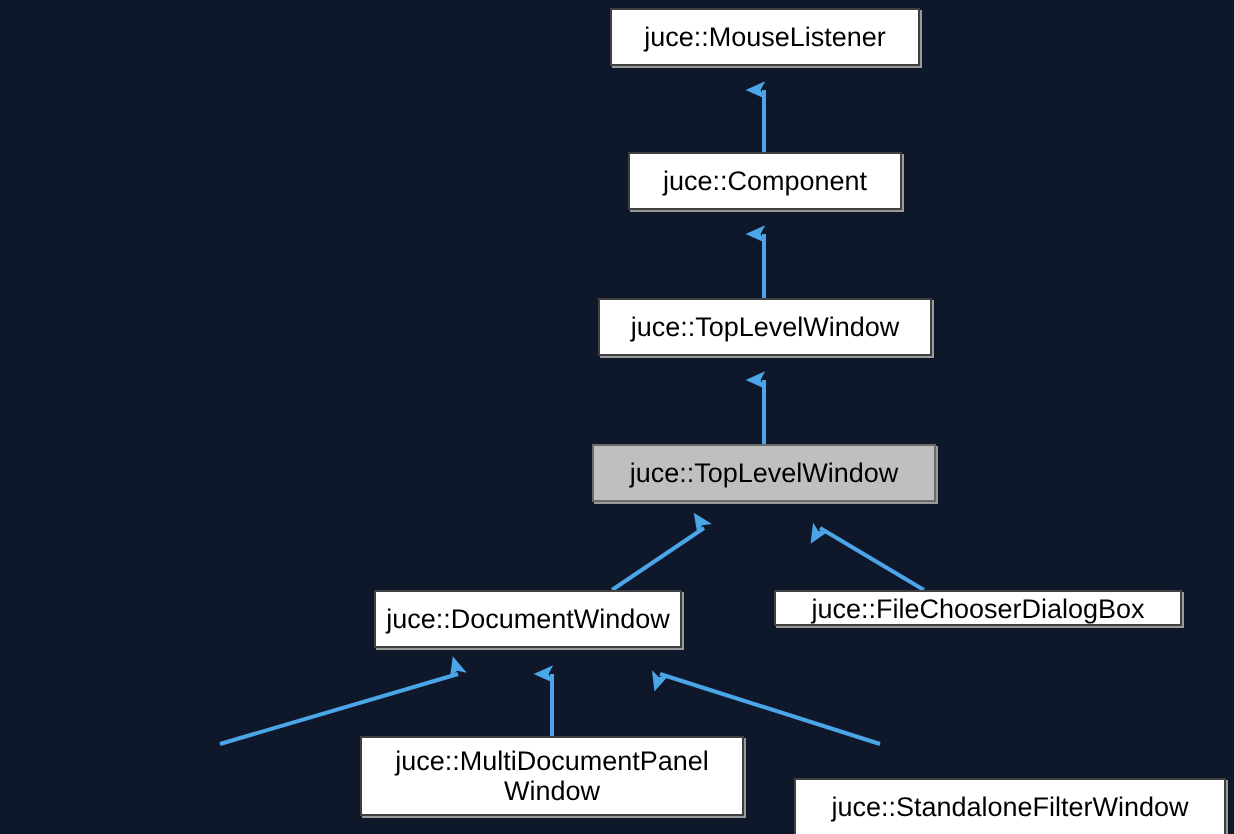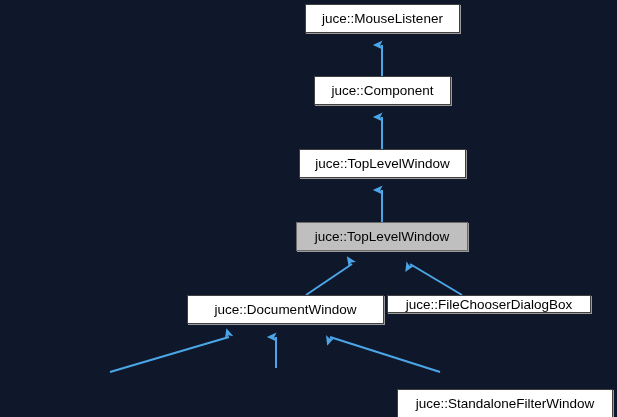--- a/index.html
+++ b/index.html
@@ -102,27 +102,31 @@
   </div>
 
   <div class="node" id="node-toplevelwindow" style="left: 299px; top: 149px; width: 167px; height: 29px;">
     <span class="node-label">juce::TopLevelWindow</span>
   </div>
 
   <div class="node current" id="node-resizablewindow" style="left: 296px; top: 222px; width: 172px; height: 29px;">
     <span class="node-label">juce::TopLevelWindow</span>
   </div>
 
-  <div class="node" id="node-documentwindow" style="left: 187px; top: 295px; width: 197px; height: 29px;">
+  <div class="node" id="node-documentwindow" style="left: 187px; top: 295px; width: 154px; height: 29px;">
     <span class="node-label">juce::DocumentWindow</span>
   </div>
 
   <div class="node" id="node-filechooserdialogbox" style="left: 387px; top: 295px; width: 204px; height: 18px;">
     <span class="node-label">juce::FileChooserDialogBox</span>
   </div>
 
 
+  <div class="node" id="node-multidocumentpanelwindow" style="left: 180px; top: 368px; width: 192px; height: 40px;">
+    <span class="node-label">juce::MultiDocumentPanel
+Window</span>
+  </div>
 
   <div class="node" id="node-standalonefilterwindow" style="left: 397px; top: 372px; width: 216px; height: 29px; margin-top: 17px;">
     <span class="node-label">juce::StandaloneFilterWindow</span>
   </div>
 
 </div>
 
 </body></html>

